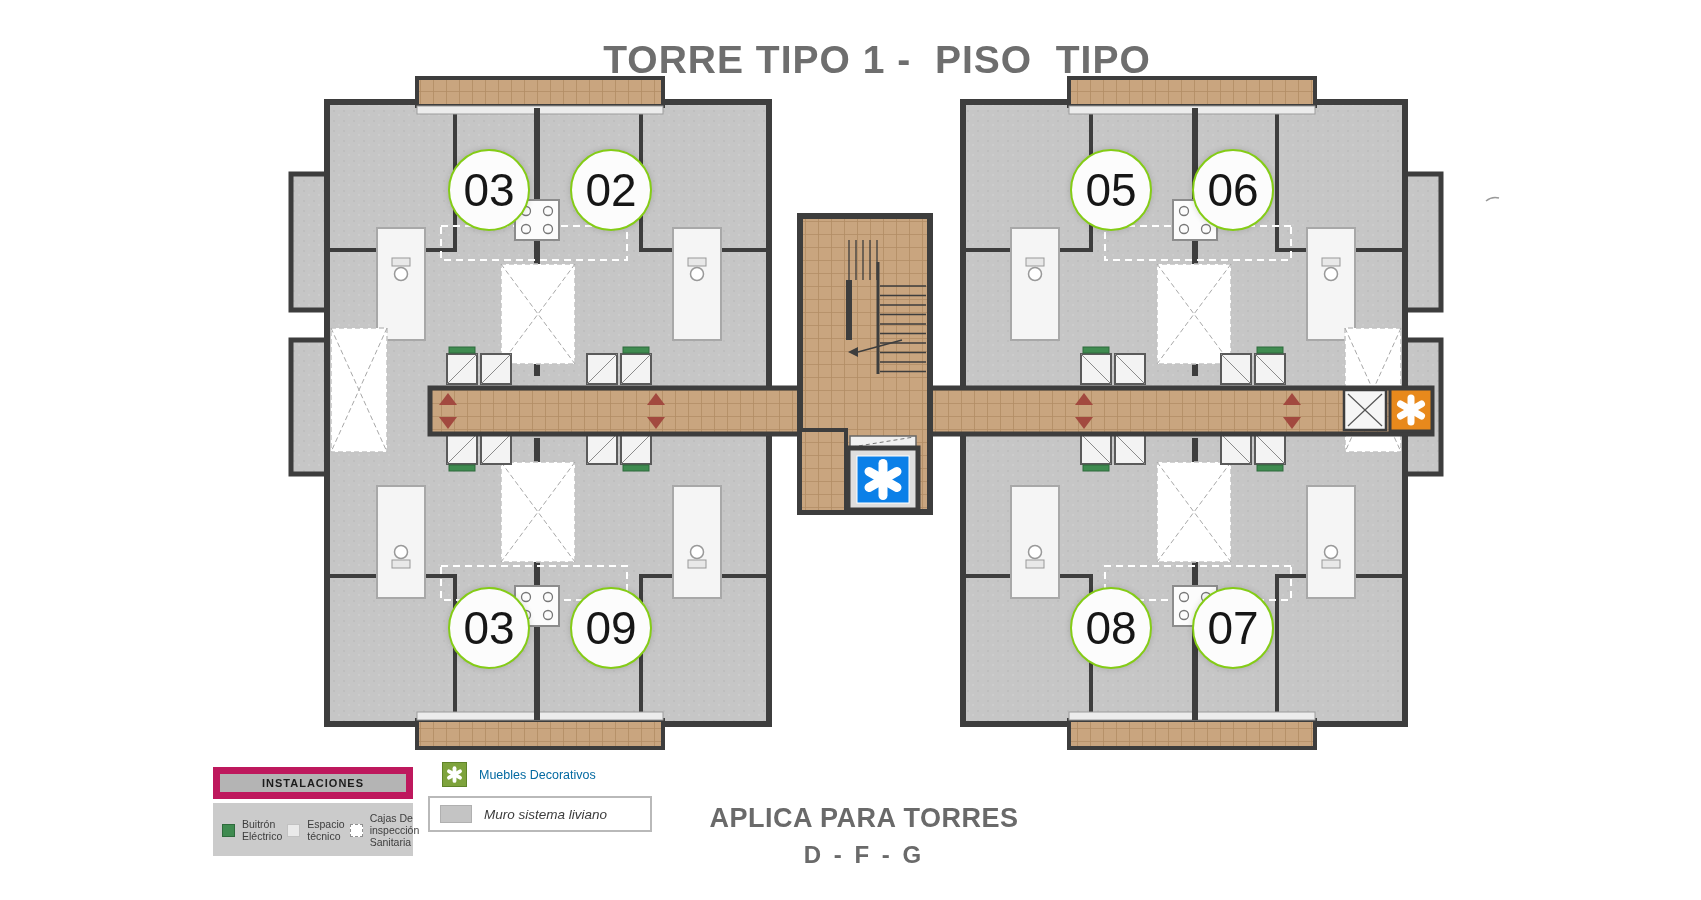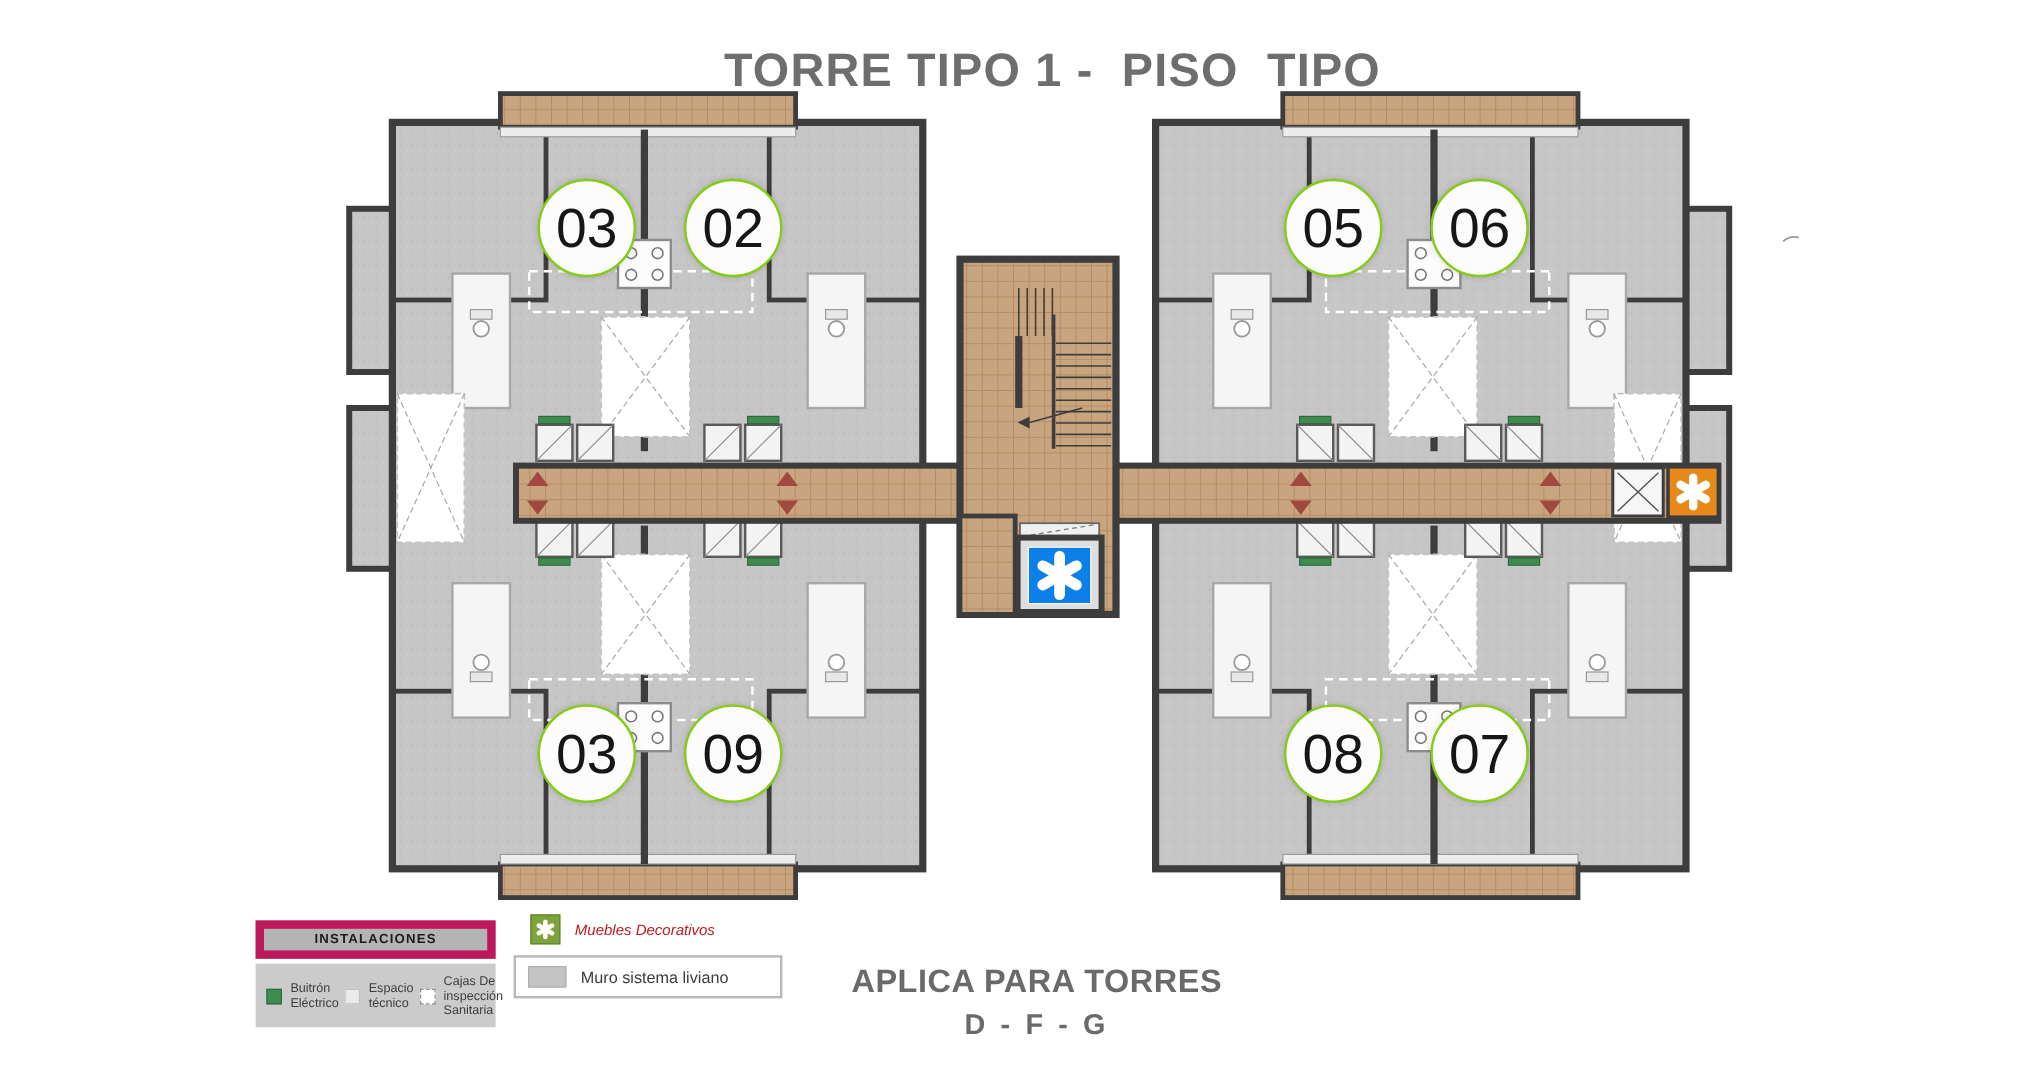--- a/index.html
+++ b/index.html
@@ -36,24 +36,24 @@
   .swatch.light{background:#eaeaea;border:1px solid #c2c2c2;}
   .swatch.white{background:#ffffff;border:1px dashed #8f8f8f;}
   .legend-row .lbl{font-size:10.5px;color:#3d3d3d;}
   
   .legend-symbols{position:absolute;left:428px;top:762px;width:224px;}
   .sym-row{display:flex;align-items:center;gap:12px;margin-left:14px;}
   .ast-chip{
     width:23px;height:23px;background:var(--c-symbol_green);
     border:1px solid #5f8428;display:flex;align-items:center;justify-content:center;flex:0 0 auto;
   }
-  .sym-row .lbl{font-size:12.5px;color:#b91c1c;font-style:italic;}
+  .sym-row .lbl{font-size:12.5px;color:#0369a1;}
   .muro-box{
     margin-top:9px;background:#fff;border:2px solid #b9b9b9;
-    padding:7px 10px;display:flex;align-items:center;gap:12px;
+    padding:7px 10px;display:flex;align-items:center;gap:12px;font-style:italic;
   }
   .muro-swatch{width:30px;height:16px;background:#c4c4c4;border:1px solid #b0b0b0;flex:0 0 auto;}
   .muro-box .lbl{font-size:13.5px;color:#3c3c3c;}
   .note{
     margin-top:5px;width:218px;font-size:8.6px;line-height:1.3;color:#4f4f4f;
   }
   
   .footer{position:absolute;left:864px;top:803px;transform:translateX(-50%);text-align:center;color:#6a6a6a;}
   .footer .l1{font-size:27px;font-weight:bold;letter-spacing:.5px;}
   .footer .l2{font-size:24px;font-weight:bold;letter-spacing:3px;margin-top:7px;}

